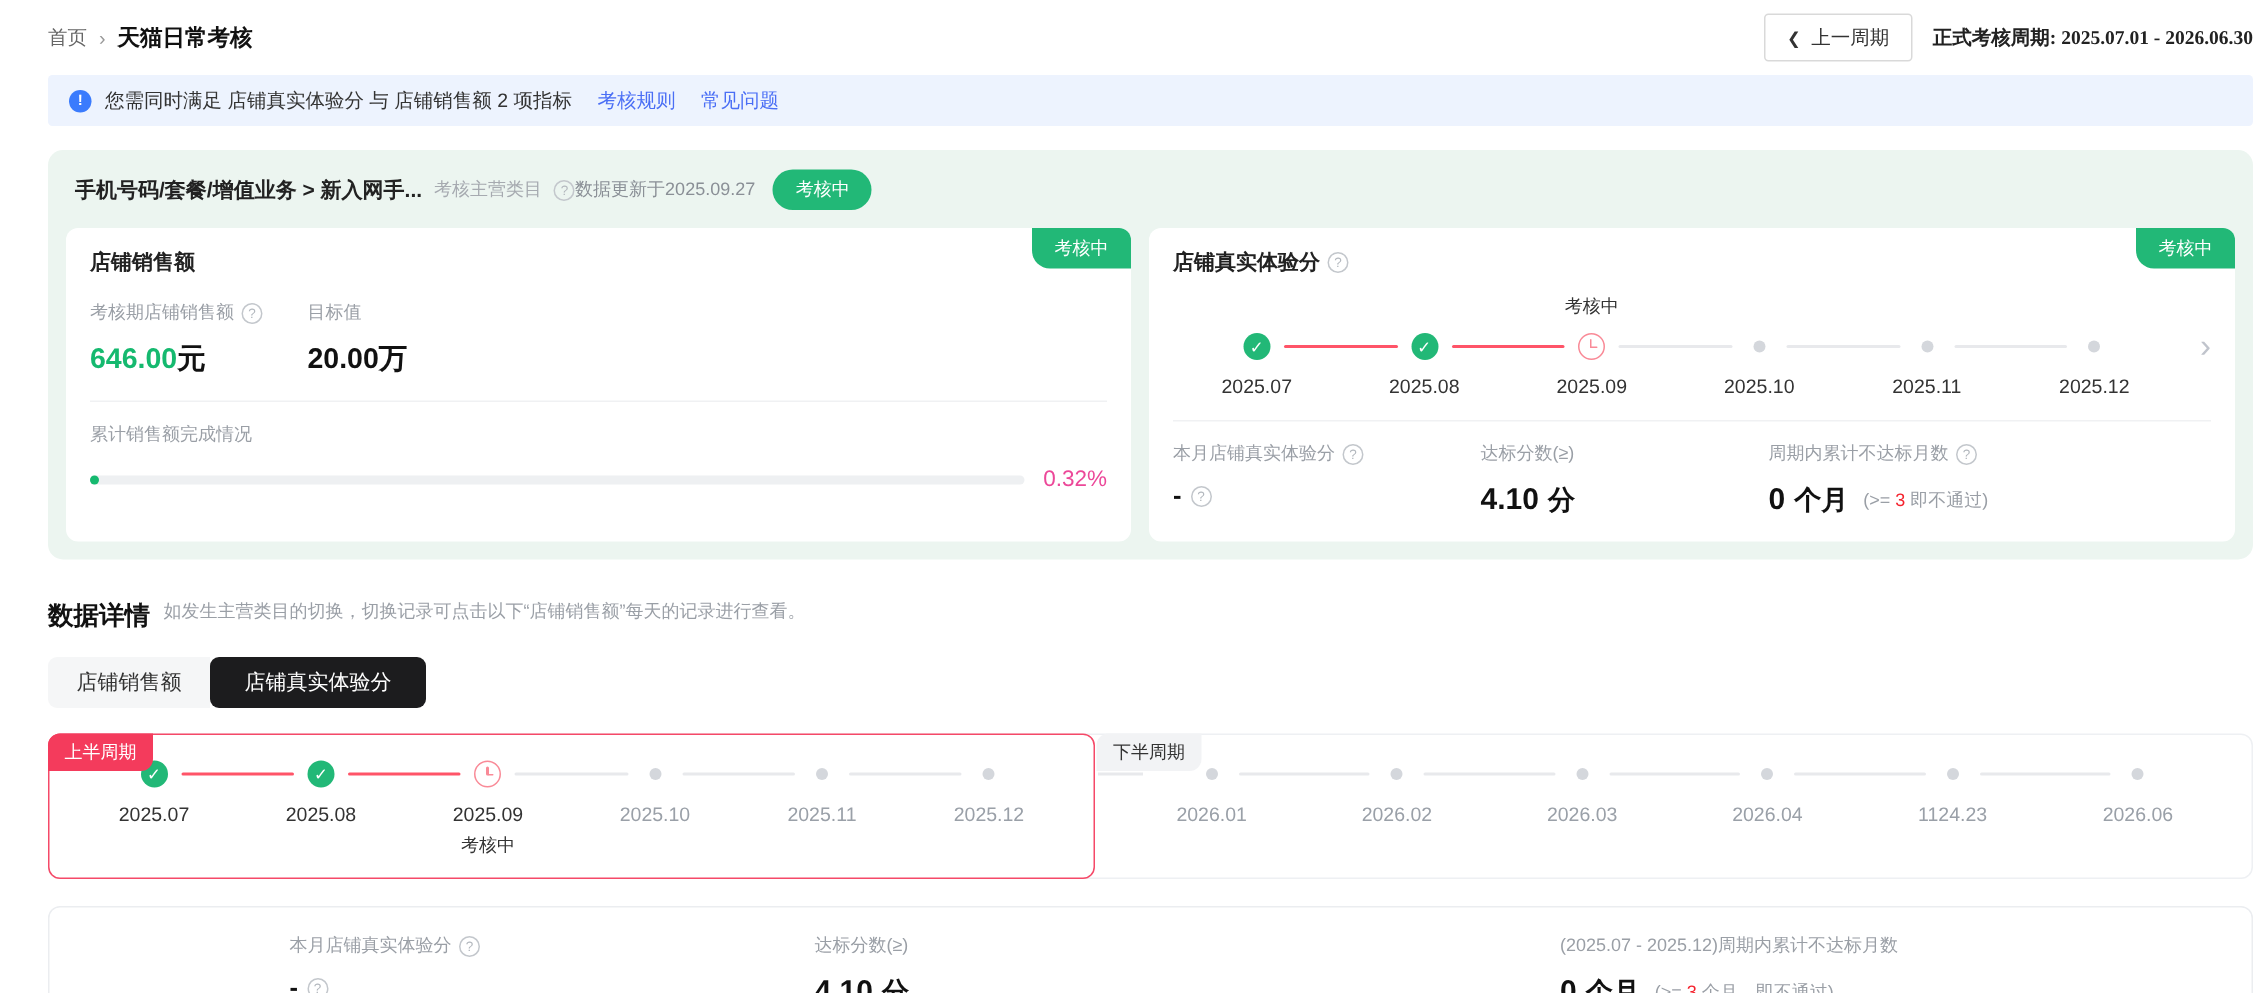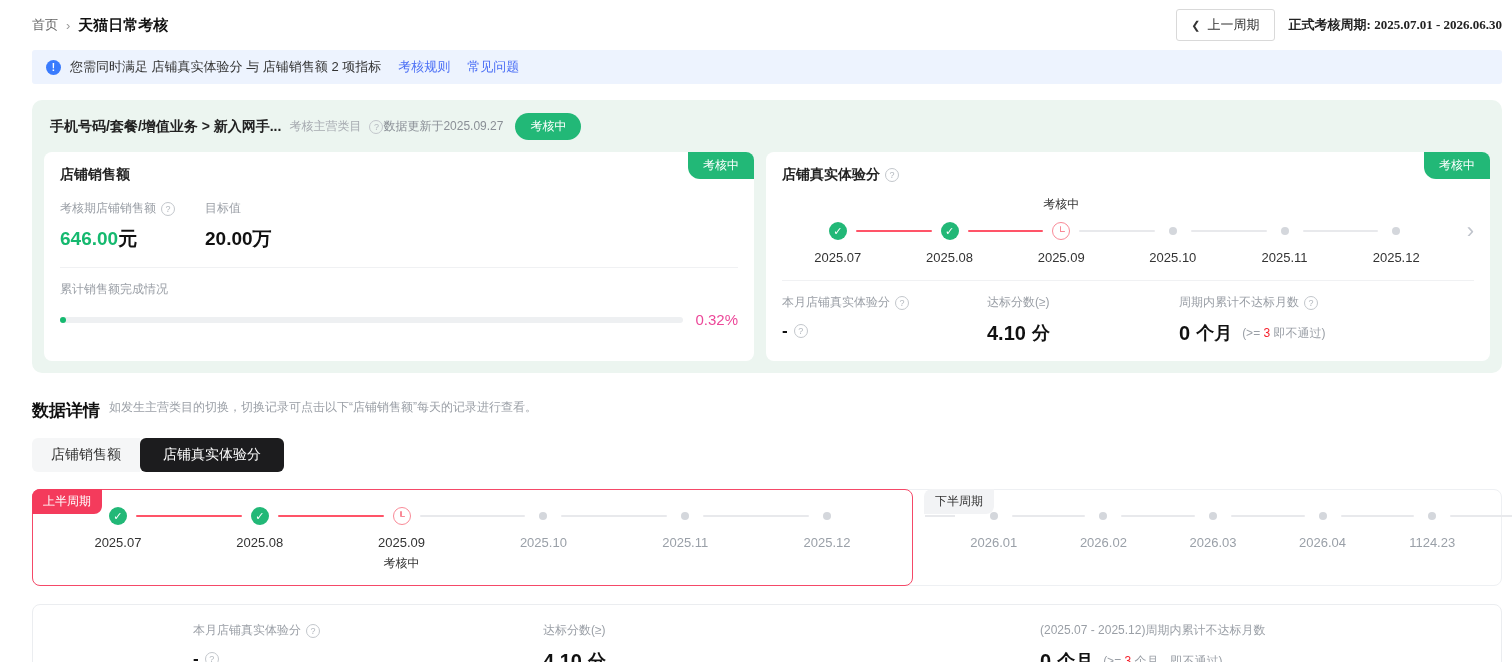--- a/index.html
+++ b/index.html
@@ -88,21 +88,21 @@
   .dt { font-size:17px; font-weight:bold; color:#111; }
   .ds { font-size:12px; color:#9a9fa6; }
   .tabs { margin:16px 0 0 32px; display:flex; }
   .tab { height:34px; display:flex; align-items:center; padding:0 19px; font-size:14px; background:#f5f6f7; color:#333; cursor:pointer; }
   .tab:first-child { border-radius:6px 0 0 6px; }
   .tab.active { background:#1c1c1e; color:#fff; border-radius:6px; padding:0 23px; }
 
   
   .band { margin:17px 10px 0 32px; height:97px; position:relative; display:flex; border:1px solid #eef0f3; border-radius:8px; }
   .band-half { position:relative; padding:17px 14px 0; }
-  .first-half { width:881px; flex:none; margin:-1px 12px -1px -1px; border:1px solid #f54968; border-radius:8px; background:#fff; z-index:1; height:calc(100% + 2px); }
+  .first-half { width:698px; flex:none; margin:-1px 2px -1px -1px; border:1px solid #f54968; border-radius:8px; background:#fff; z-index:1; height:calc(100% + 2px); }
   .second-half { flex:1; }
   .second-half::before { content:""; position:absolute; left:0; top:25px; width:30px; height:2px; background:#e8e9ec; }
   .half-badge { position:absolute; top:-1px; left:-1px; font-size:12px; padding:4px 11px; border-radius:8px 0 8px 0; z-index:2; }
   .half-badge.red { background:#f43b5c; color:#fff; }
   .half-badge.gray { background:#f2f3f5; color:#333; border-radius:8px 0 8px 0; }
 
   
   .summary-card { margin:18px 10px 0 32px; border:1px solid #ebedf0; border-radius:8px; padding:17px 20px 19px 160px; display:flex; background:#fff; }
   .scol1 { width:350px; } .scol2 { width:497px; } .scol3 { flex:1; }
 </style>
@@ -358,20 +358,26 @@
             <span class="tl-month muted">2026.04</span>
             <i class="seg gray"></i>
           </div>
           <div class="tl-col">
             <div class="icon-box">
               <span class="node pending"></span>
             </div>
             <span class="tl-month muted">1124.23</span>
             <i class="seg gray"></i>
           </div>
+          <div class="tl-col">
+            <div class="icon-box">
+              <span class="node pending"></span>
+            </div>
+            <span class="tl-month muted">2026.06</span>
+          </div>
         </div>
     </div>
   </div>
 
   <div class="summary-card">
     <div class="scol1">
       <div class="mlabel">
         <span>本月店铺真实体验分</span>
         <span class="help"></span>
       </div>

